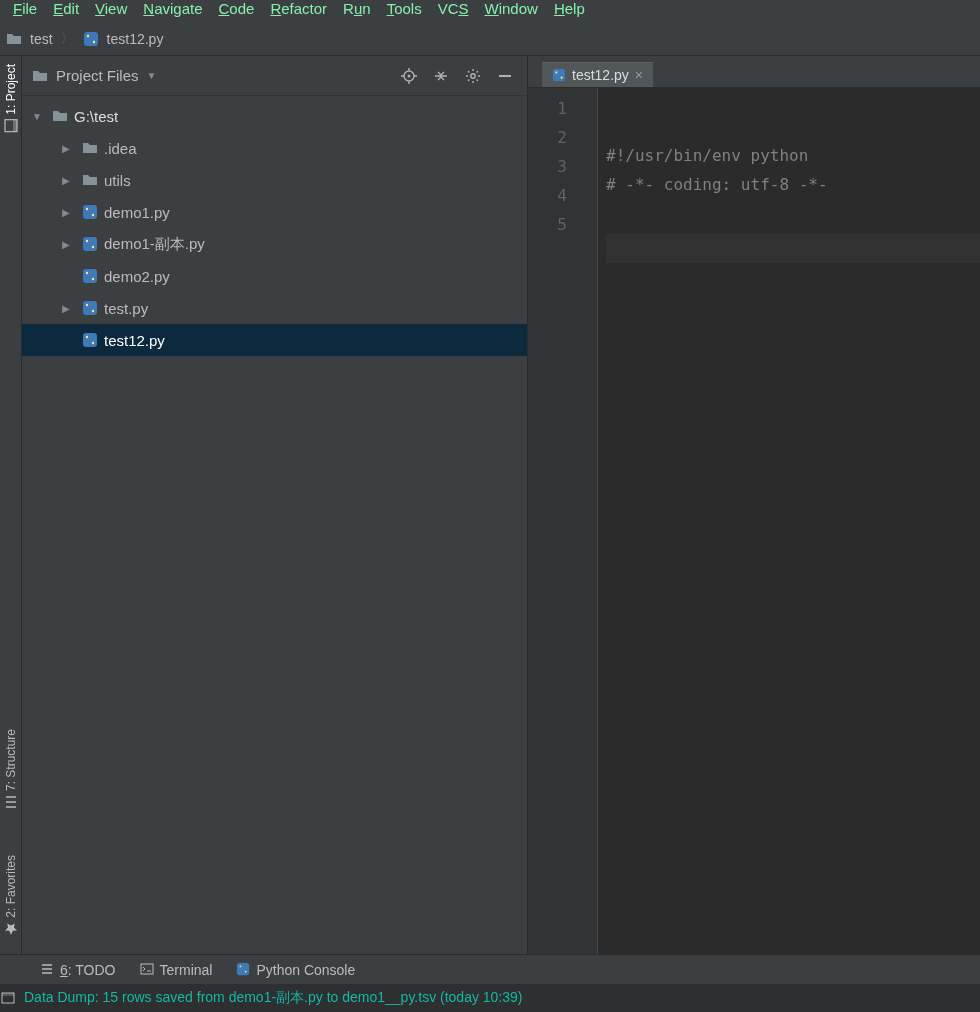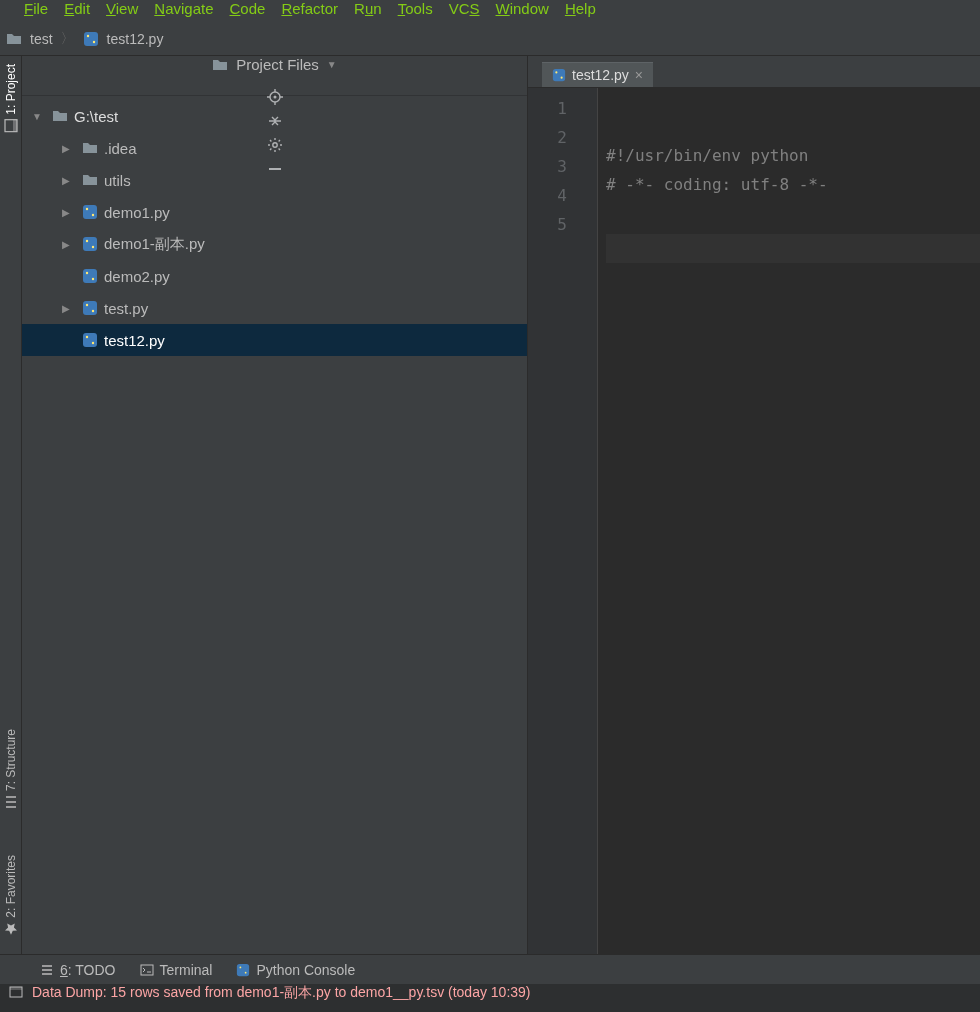--- a/index.html
+++ b/index.html
@@ -12,22 +12,22 @@
   font-size: 14px;
   overflow: hidden;
   display: flex;
   flex-direction: column;
 }
 .menubar {
   height: 22px;
   display: flex;
   align-items: flex-start;
   gap: 16px;
-  padding: 0 24px;
-  color: #84cc16;
+  padding: 0 13px;
+  color: #86efac;
   font-size: 15px;
 }
 .menubar span { cursor: pointer; }
 .menubar span u { text-decoration: underline; }
 .breadcrumb {
   height: 34px;
   display: flex;
   align-items: center;
   gap: 8px;
   padding: 0 6px;
@@ -69,21 +69,20 @@
   display: flex;
   flex-direction: column;
 }
 .project-header {
   height: 40px;
   display: flex;
   align-items: center;
   padding: 0 10px;
   border-bottom: 1px solid #313335;
   gap: 8px;
-  flex-direction: column;
 }
 .project-header .title { display: flex; align-items: center; gap: 8px; font-size: 15px; }
 .project-header .spacer { flex: 1; }
 .project-header .iconbtn { width: 24px; height: 24px; display: flex; align-items: center; justify-content: center; cursor: pointer; color: #afb1b3; }
 .tree {
   flex: 1;
   overflow: auto;
   padding-top: 4px;
 }
 .tree-row {
@@ -176,29 +175,30 @@
   height: 30px;
   background: #3c3f41;
   border-top: 1px solid #2b2b2b;
   display: flex;
   align-items: center;
   gap: 24px;
   padding: 0 40px;
   font-size: 14px;
   color: #bbbbbb;
 }
-.bottombar .bb-item { display: flex; align-items: center; gap: 6px; cursor: pointer; }
+.bottombar .bb-item { display: flex; align-items: flex-start; gap: 6px; cursor: pointer; }
 .statusbar {
   height: 28px;
   background: #2d2f30;
   display: flex;
+  align-items: center;
   gap: 8px;
-  padding: 0 8px;
+  padding: 0 0;
   font-size: 14px;
-  color: #fca5a5;
+  color: #14b8a6;
 }
 svg { display: block; }
 .folder-svg { fill: #87939a; }
 .py-svg-bg { fill: #3e7ab8; }
 </style>
 </head>
 <body>
 
 <div class="menubar">
   <span><u>F</u>ile</span>

